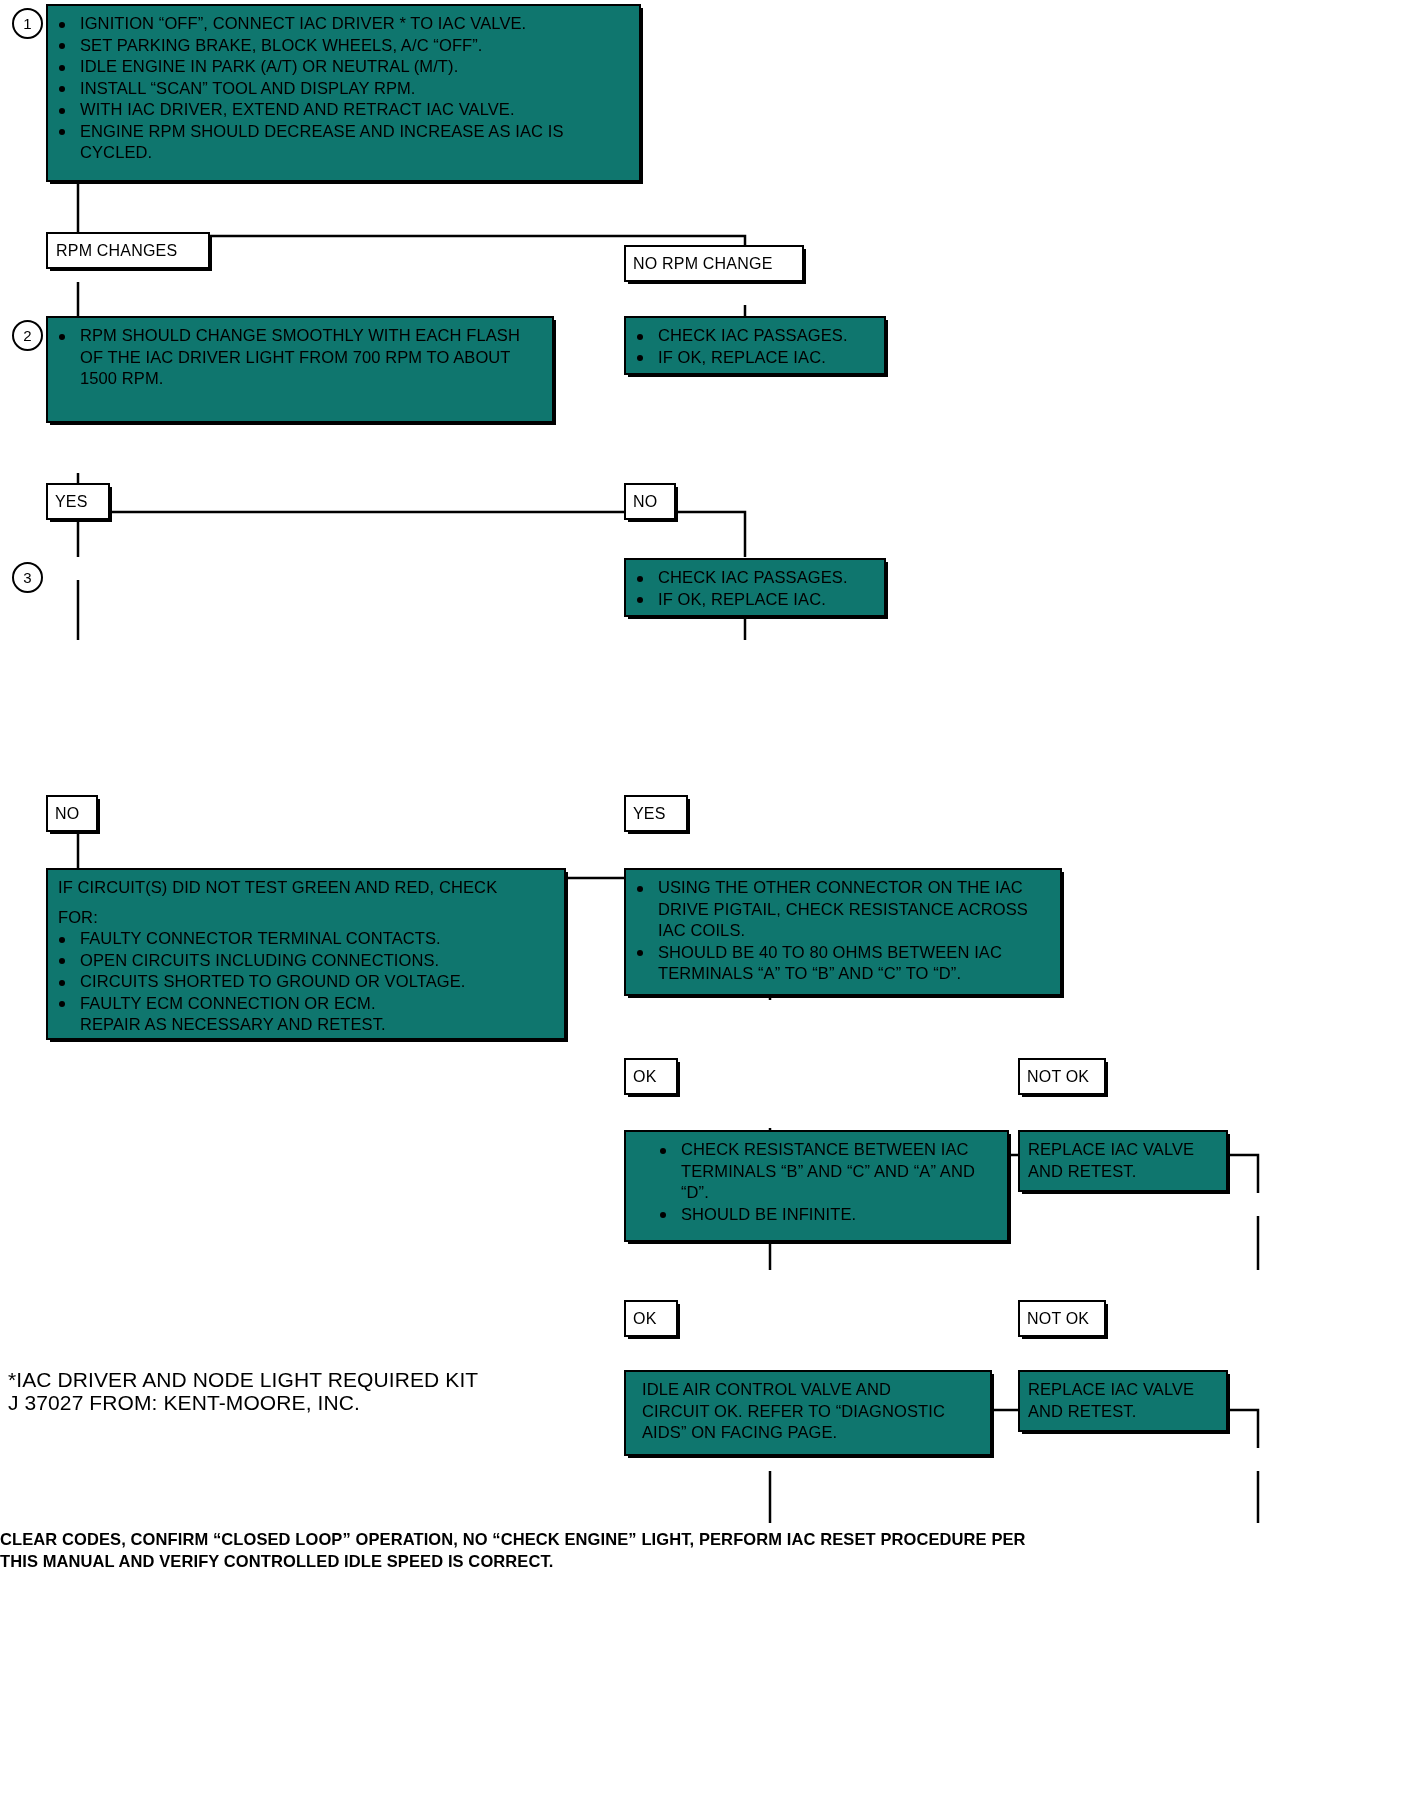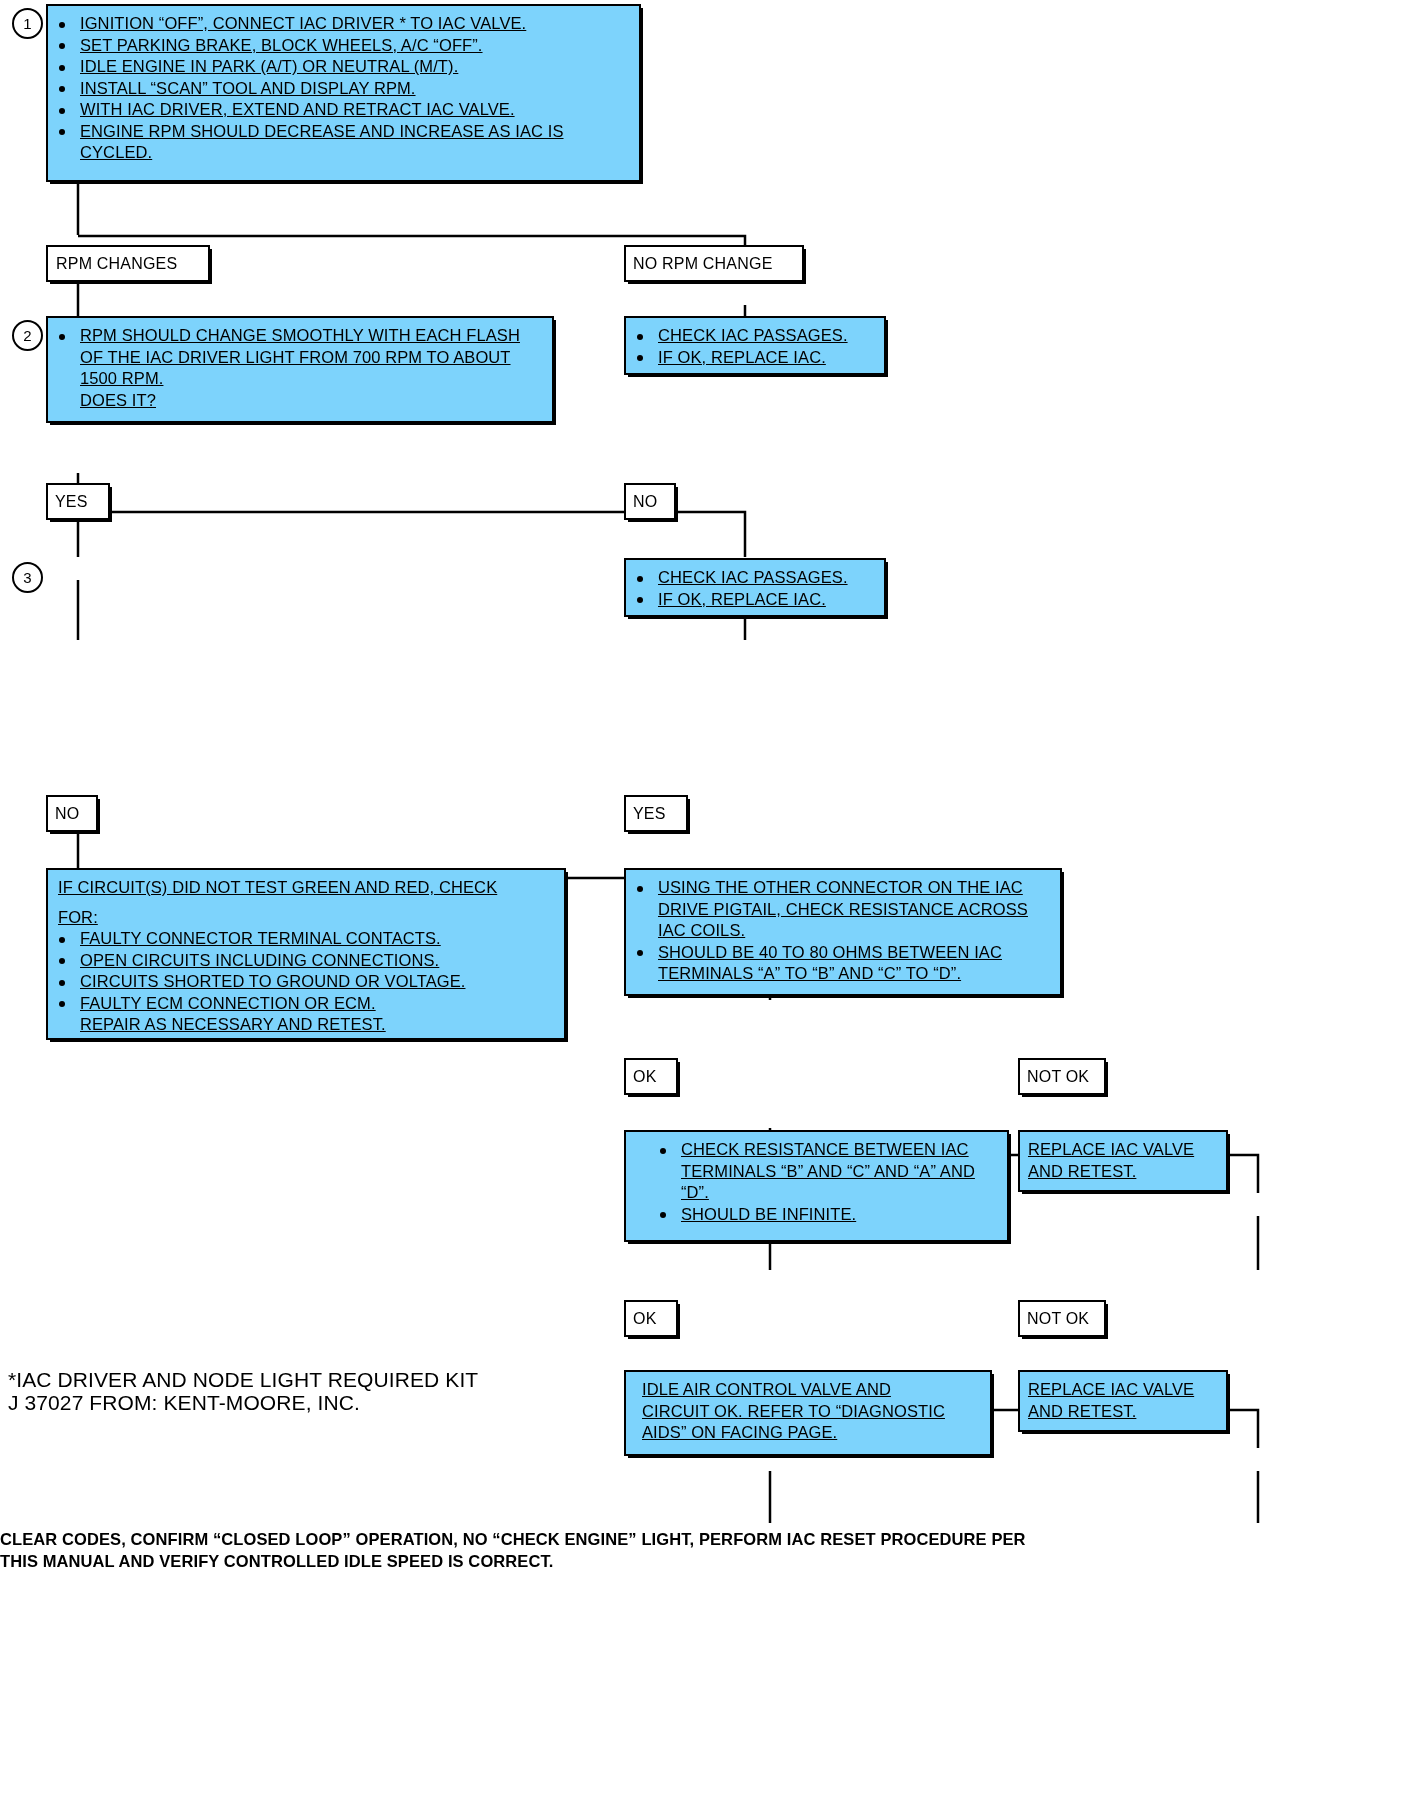--- a/index.html
+++ b/index.html
@@ -17,24 +17,23 @@
   }
   #canvas {
     position: absolute;
     left: 0; top: 0;
     width: 1424px;
     height: 1800px;
   }
   .box {
     position: absolute;
     border: 2px solid #000;
-    background: #7dd3fc;
+    background: #0f766e;
     box-sizing: border-box;
     box-shadow: 3px 3px 0 -1px #000;
-    text-decoration: underline;
   }
   .lbl {
     position: absolute;
     border: 2px solid #000;
     background: #fff;
     box-sizing: border-box;
     display: flex;
     align-items: center;
     justify-content: flex-start;
     padding-left: 7px;
@@ -166,29 +165,28 @@
         <li>IGNITION “OFF”, CONNECT IAC DRIVER * TO IAC VALVE.</li>
         <li>SET PARKING BRAKE, BLOCK WHEELS, A/C “OFF”.</li>
         <li>IDLE ENGINE IN PARK (A/T) OR NEUTRAL (M/T).</li>
         <li>INSTALL “SCAN” TOOL AND DISPLAY RPM.</li>
         <li>WITH IAC DRIVER, EXTEND AND RETRACT IAC VALVE.</li>
         <li>ENGINE RPM SHOULD DECREASE AND INCREASE AS IAC IS CYCLED.</li>
       </ul>
     </div>
   </div>
 
-  <div class="lbl" style="left:46px; top:245px; width:164px; height:37px;padding-left:8px;">RPM CHANGES</div>
+  <div class="lbl" style="left:46px; top:232px; width:164px; height:37px;padding-left:8px;">RPM CHANGES</div>
   <div class="lbl" style="left:624px; top:245px; width:180px; height:37px;">NO RPM CHANGE</div>
 
   <div class="circnum" style="left:12px; top:320px;">2</div>
   <div class="box" style="left:46px; top:316px; width:508px; height:107px;">
     <div class="boxinner">
       <ul class="steplist">
         <li>RPM SHOULD CHANGE SMOOTHLY WITH EACH FLASH OF THE IAC DRIVER LIGHT FROM 700 RPM TO ABOUT 1500 RPM.</li>
-        <li class="nobullet">DOES IT?</li>
       </ul>
     </div>
   </div>
 
   <div class="box" style="left:624px; top:316px; width:262px; height:59px;">
     <div class="boxinner">
       <ul class="steplist">
         <li>CHECK IAC PASSAGES.</li>
         <li>IF OK, REPLACE IAC.</li>
       </ul>

